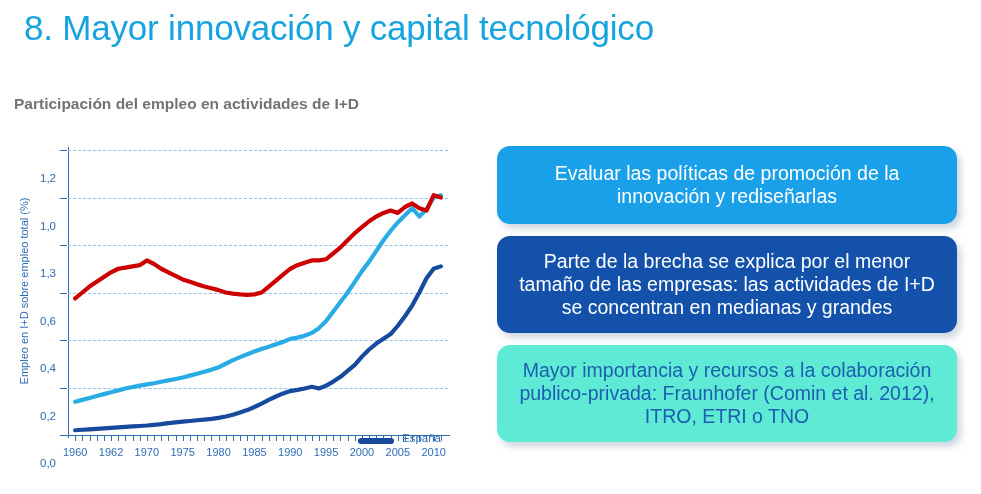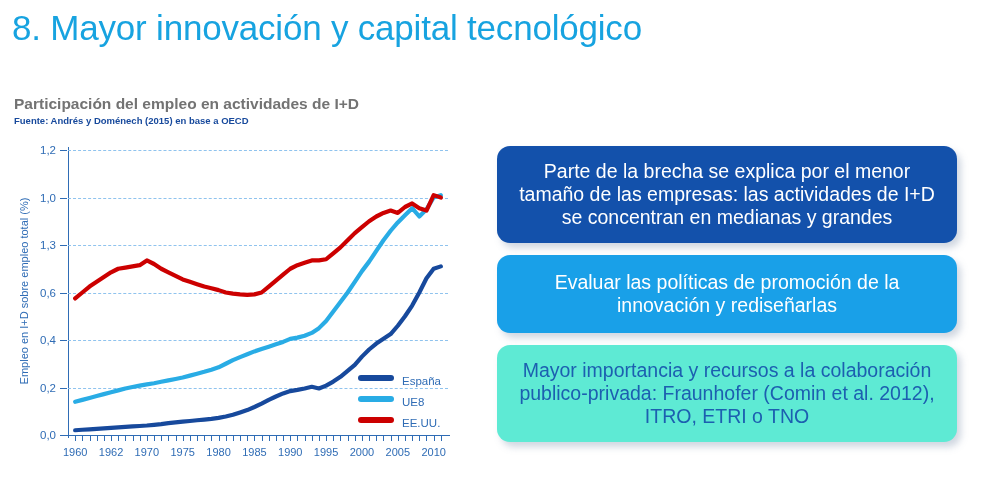--- a/index.html
+++ b/index.html
@@ -44,20 +44,21 @@
     border-top:1px dashed #8fc3ee;
   }
   .y-tick{
     position:absolute;left:-8px;width:7px;height:0;
     border-top:1.6px solid #2f6cb5;
   }
   .y-label{
     position:absolute;right:calc(100% + 12px);
     font-size:11.5px;color:#2f6cb5;white-space:nowrap;
     transform:translateY(-50%);
+    margin-top:28px;
   }
   .axis-y{
     position:absolute;left:0;top:-3px;width:0;height:291px;
     border-left:1.8px solid #2f6cb5;
   }
   .axis-x{
     position:absolute;left:-2px;top:285px;width:384px;height:0;
     border-top:1.8px solid #2f6cb5;
   }
   .x-minor{
@@ -67,21 +68,21 @@
   .x-label{
     position:absolute;top:296px;
     font-size:11px;color:#2f6cb5;white-space:nowrap;
     transform:translateX(-50%);
   }
 
   .series-svg{position:absolute;left:0;top:0;width:380px;height:285px;overflow:visible;}
 
   
   .legend{position:absolute;left:290px;top:225px;}
-  .legend-row{display:flex;align-items:flex-start;height:21px;}
+  .legend-row{display:flex;align-items:flex-end;height:21px;margin-top:48px;}
   .legend-swatch{
     width:36px;height:6px;border-radius:3px;margin-right:8px;
   }
   .legend-label{font-size:11.5px;color:#2f6cb5;white-space:nowrap;}
 
   
   .callouts{position:absolute;left:497px;top:146px;width:460px;}
   .callout{
     border-radius:13px;
     box-shadow:4px 5px 7px rgba(120,140,170,0.35);
@@ -98,25 +99,24 @@
   #callout-2{width:460px;height:78px;background:#19a0e8;margin-bottom:12px;}
   #callout-2 .callout-text{color:#ffffff;}
   #callout-3{width:460px;height:97px;background:#bfe6f7;}
   #callout-3 .callout-text{color:#1c5fb0;}
 </style>
 </head>
 <body>
 
 <div class="slide">
 
-  <div class="slide-title" style="color: rgb(23, 163, 224);">8. Mayor innovación y capital tecnológico</div>
+  <div class="slide-title" style="color: rgb(23, 163, 224); margin-left: 12px;">8. Mayor innovación y capital tecnológico</div>
 
   <div class="chart-block">
     <div class="chart-title">Participación del empleo en actividades de I+D</div>
-    <div class="chart-source">Fuente: Andrés y Doménech (2015) en base a OECD</div>
 
     <div class="plot-wrap">
       <div class="y-axis-title">Empleo en I+D sobre empleo total (%)</div>
 
       <div class="plot-area" id="plot-area">
         <div class="axis-y"></div>
         <div class="axis-x"></div>
         <div id="grid-layer">
             <div class="gridline" style="top: 237.5px;"></div>
             <div class="gridline" style="top: 190px;"></div>
@@ -224,24 +224,24 @@
             <div class="legend-row">
               <span class="legend-swatch" style="background: rgb(204, 0, 0);"></span>
               <span class="legend-label">EE.UU.</span>
             </div>
           </div>
       </div>
     </div>
   </div>
 
   <div class="callouts">
+    <div class="callout" id="callout-2" style="background: rgb(25, 160, 232);">
+      <span class="callout-text" style="color: rgb(255, 255, 255);">Evaluar las políticas de promoción de la innovación y rediseñarlas</span>
+    </div>
     <div class="callout" id="callout-1" style="background: rgb(19, 81, 171);">
       <span class="callout-text" style="color: rgb(255, 255, 255);">Parte de la brecha se explica por el menor tamaño de las empresas: las actividades de I+D se concentran en medianas y grandes</span>
     </div>
-    <div class="callout" id="callout-2" style="background: rgb(25, 160, 232);">
-      <span class="callout-text" style="color: rgb(255, 255, 255);">Evaluar las políticas de promoción de la innovación y rediseñarlas</span>
-    </div>
     <div class="callout" id="callout-3" style="background: #5eead4;">
       <span class="callout-text" style="color: rgb(28, 95, 176);">Mayor importancia y recursos a la colaboración publico-privada: Fraunhofer (Comin et al. 2012), ITRO, ETRI o TNO</span>
     </div>
   </div>
 
 </div>
 
 </body></html>

